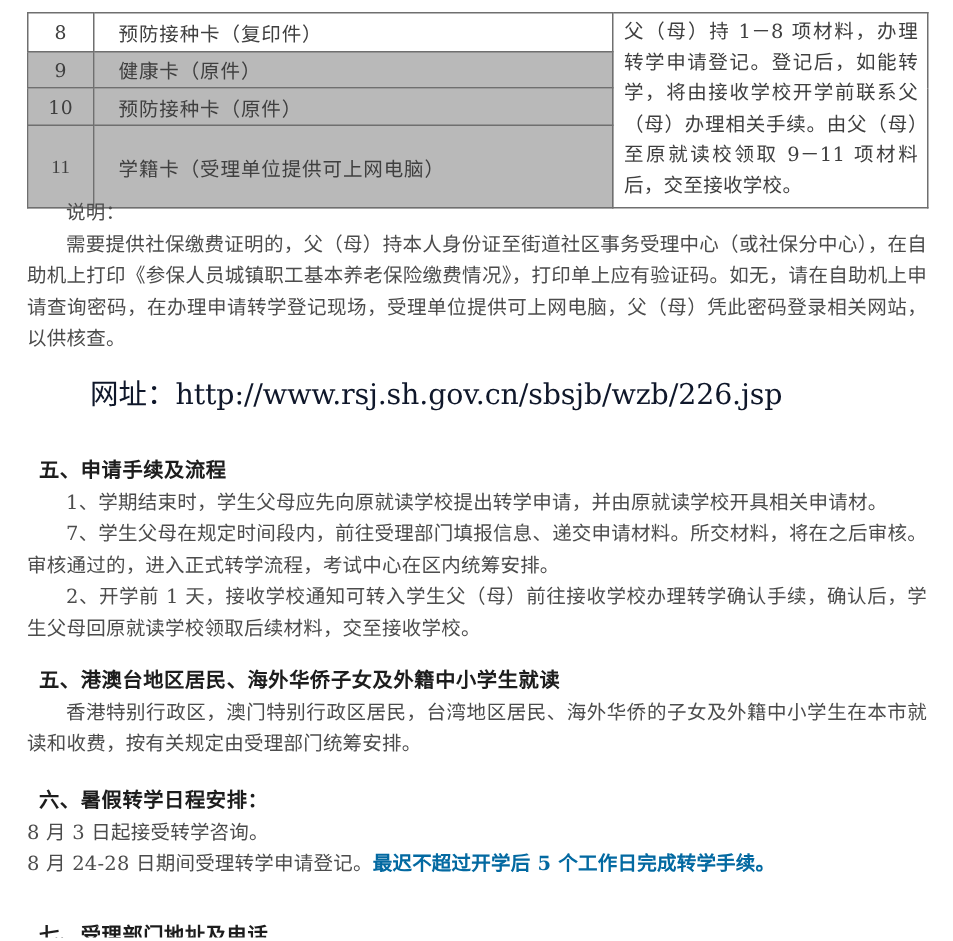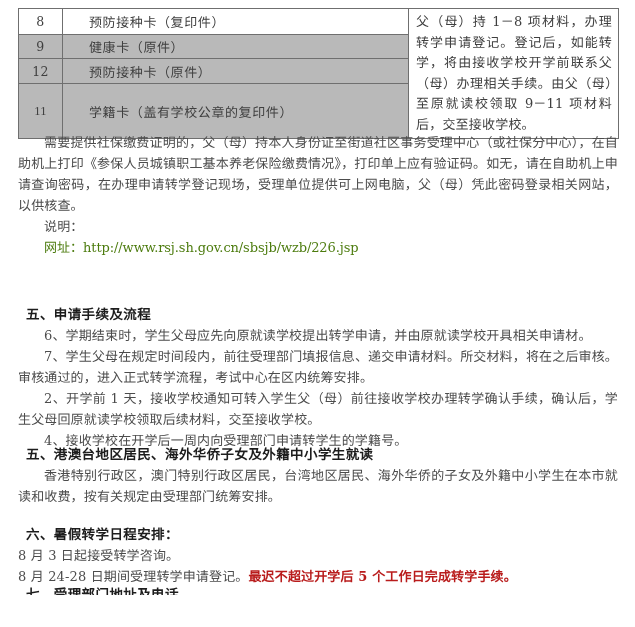--- a/index.html
+++ b/index.html
@@ -43,21 +43,21 @@
   .col-note  { width: 210px; }
 
   td.cell-num {
     text-align: center;
     font-size: 12.5px;
     font-family: "DejaVu Serif", "Liberation Serif", serif;
     letter-spacing: .3px;
   }
   td.cell-item {
     font-size: 13px;
-    padding-left: 26px;
+    padding-left: 16px;
     letter-spacing: .6px;
   }
   td.cell-note {
     font-size: 13px;
     line-height: 20.5px;
     padding: 3px 6px 3px 7px;
     vertical-align: top;
     letter-spacing: .2px;
     background: #ffffff;
     text-align: justify;
@@ -92,31 +92,31 @@
   .heading {
     font-size: 13.5px;
     font-weight: bold;
     line-height: 21px;
     margin: 0;
     color: #1d1d1d;
     letter-spacing: .4px;
   }
   .heading.ind { padding-left: 8px; }
   .url-line {
-    font-size: 13px;
+    font-size: 19px;
     line-height: 21px;
-    margin: 0;
+    margin: 16px;
     text-indent: 26px;
-    color: #4d7c0f;
+    color: #0f172a;
   }
   .url-line .url {
     font-family: "DejaVu Serif", "Liberation Serif", serif;
     letter-spacing: -.1px;
   }
-  .emph { font-weight: bold; color: #b91c1c; margin-top: 12px; }
+  .emph { font-weight: bold; color: #0369a1; margin-top: 12px; }
 
   .clipped {
     overflow: hidden;
     height: 11px;
   }
   .clipped .heading { padding-left: 8px; }
 </style>
 </head>
 <body>
 
@@ -132,53 +132,52 @@
       <tr class="row-plain r8">
         <td class="cell-num">8</td>
         <td class="cell-item">预防接种卡（复印件）</td>
         <td class="cell-note" rowspan="4">父（母）持 1－8 项材料，办理转学申请登记。登记后，如能转学，将由接收学校开学前联系父（母）办理相关手续。由父（母）至原就读校领取 9－11 项材料后，交至接收学校。</td>
       </tr>
       <tr class="row-shaded r9">
         <td class="cell-num">9</td>
         <td class="cell-item">健康卡（原件）</td>
       </tr>
       <tr class="row-shaded r10">
-        <td class="cell-num">12</td>
+        <td class="cell-num">10</td>
         <td class="cell-item">预防接种卡（原件）</td>
       </tr>
       <tr class="row-shaded r11">
         <td class="cell-num">11</td>
-        <td class="cell-item">学籍卡（盖有学校公章的复印件）</td>
+        <td class="cell-item">学籍卡（受理单位提供可上网电脑）</td>
       </tr>
     </tbody>
   </table>
 
   <div class="body-block" style="top:132px;">
+    <p class="para indent">说明：</p>
     <p class="para indent">需要提供社保缴费证明的，父（母）持本人身份证至街道社区事务受理中心（或社保分中心），在自助机上打印《参保人员城镇职工基本养老保险缴费情况》，打印单上应有验证码。如无，请在自助机上申请查询密码，在办理申请转学登记现场，受理单位提供可上网电脑，父（母）凭此密码登录相关网站，以供核查。</p>
-    <p class="para indent">说明：</p>
     <p class="url-line"><span>网址：</span><span class="url">http://www.rsj.sh.gov.cn/sbsjb/wzb/226.jsp</span></p>
   </div>
 
 
   <div class="body-block" style="top:304px;">
     <p class="heading ind">五、申请手续及流程</p>
-    <p class="para indent">6、学期结束时，学生父母应先向原就读学校提出转学申请，并由原就读学校开具相关申请材。</p>
+    <p class="para indent">1、学期结束时，学生父母应先向原就读学校提出转学申请，并由原就读学校开具相关申请材。</p>
     <p class="para indent">7、学生父母在规定时间段内，前往受理部门填报信息、递交申请材料。所交材料，将在之后审核。审核通过的，进入正式转学流程，考试中心在区内统筹安排。</p>
     <p class="para indent">2、开学前 1 天，接收学校通知可转入学生父（母）前往接收学校办理转学确认手续，确认后，学生父母回原就读学校领取后续材料，交至接收学校。</p>
-    <p class="para indent">4、接收学校在开学后一周内向受理部门申请转学生的学籍号。</p>
   </div>
 
   <div class="body-block" style="top:444px;">
     <p class="heading ind">五、港澳台地区居民、海外华侨子女及外籍中小学生就读</p>
     <p class="para indent">香港特别行政区，澳门特别行政区居民，台湾地区居民、海外华侨的子女及外籍中小学生在本市就读和收费，按有关规定由受理部门统筹安排。</p>
   </div>
 
   <div class="body-block" style="top:524px;">
     <p class="heading ind">六、暑假转学日程安排：</p>
     <p class="para">8 月 3 日起接受转学咨询。</p>
     <p class="para"><span>8 月 24-28 日期间受理转学申请登记。</span><span class="emph">最迟不超过开学后 5 个工作日完成转学手续。</span></p>
   </div>
 
-  <div class="body-block clipped" style="top:584px;">
+  <div class="body-block clipped" style="top:614px;">
     <p class="heading">七、受理部门地址及电话</p>
   </div>
 
 </div>
 
 </body></html>

